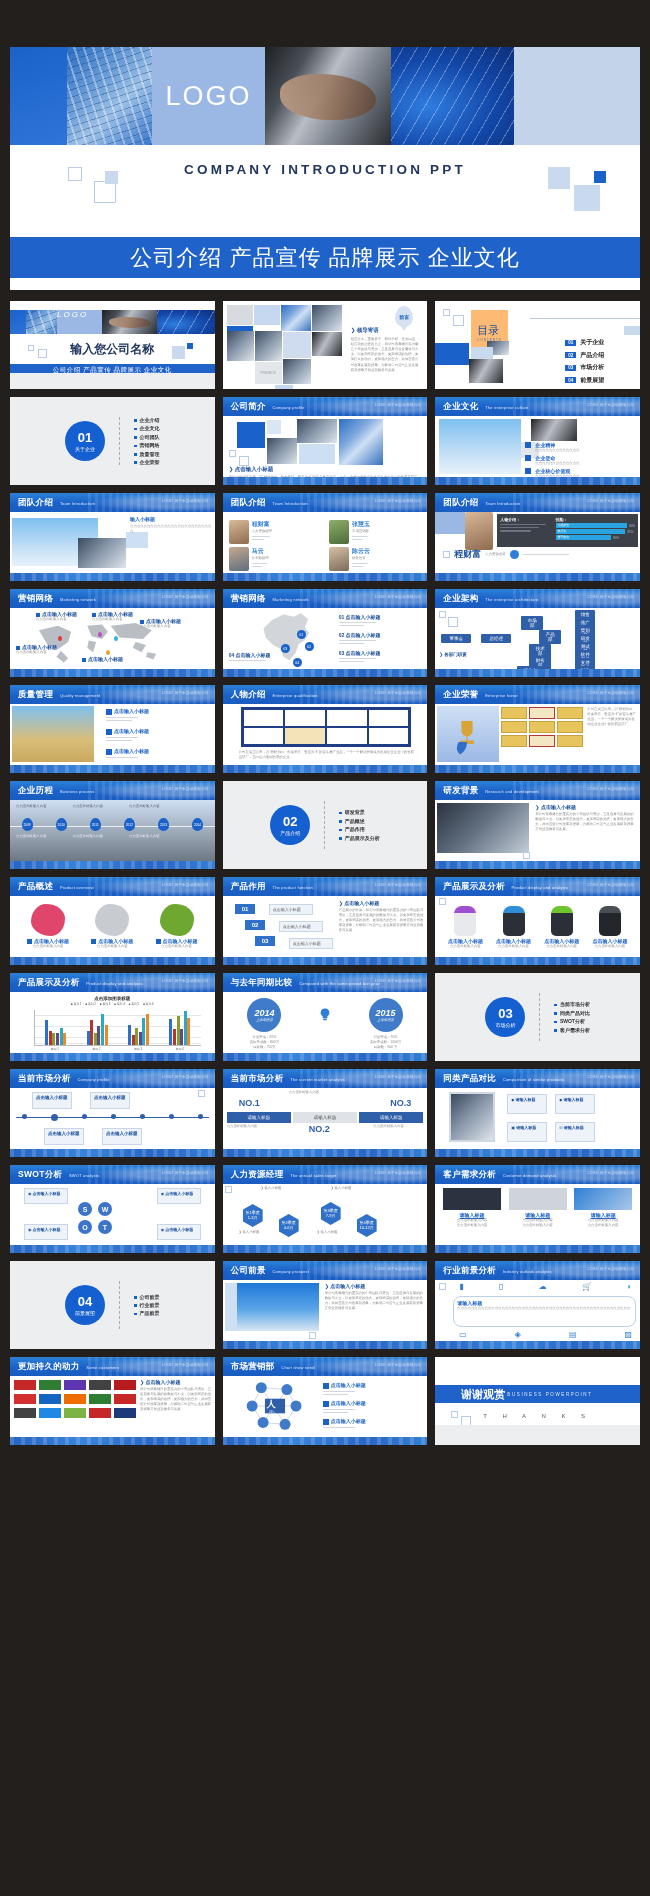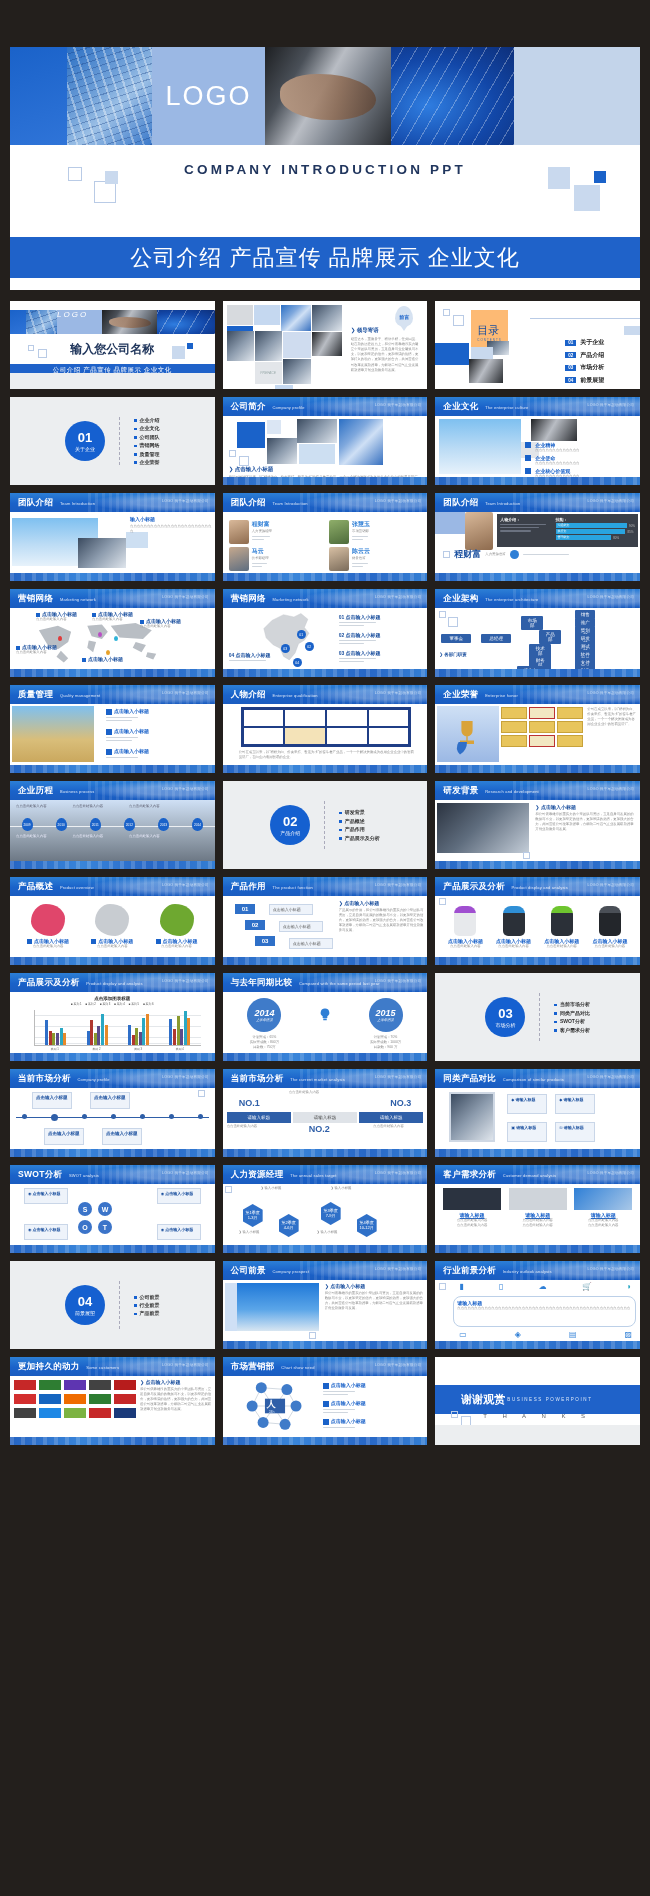--- a/index.html
+++ b/index.html
@@ -130,21 +130,21 @@
   .img-hand{background:linear-gradient(120deg,#1d1f22,#b9bdc4 45%,#2a2d31);}
   .img-grey{background:#d7dade;}
   .img-dark{background:#2b3340;}
 
   
   .face{border-radius:2px;background:linear-gradient(160deg,#d9b99a,#8e6b4e);}
   .dot{position:absolute;border-radius:50%;}
 
   
   .ty{height:88px;background:#fff;position:relative;}
-  .ty-bar{position:absolute;top:28px;left:0;right:0;height:29px;background:#1f62c9;display:flex;align-items:center;padding-left:26px;gap:2px;}
+  .ty-bar{position:absolute;top:28px;left:0;right:0;height:18px;background:#1f62c9;display:flex;align-items:center;padding-left:26px;gap:2px;}
   .ty-bar .cn{color:#fff;font-size:11px;font-weight:bold;}
   .ty-bar .en{color:#dbe7f8;font-size:4.5px;letter-spacing:1.6px;}
   .ty-thanks{position:absolute;top:56px;left:0;right:0;text-align:center;color:#5a6068;font-size:6px;letter-spacing:7px;}
   .ty-foot{position:absolute;bottom:0;left:0;right:0;height:20px;background:#eceef0;}
   .hexa { width:20px;height:23px;background:#2f70c8;color:#fff;font-size:4px;
     clip-path:polygon(50% 0,100% 25%,100% 75%,50% 100%,0 75%,0 25%);
     display:flex;flex-direction:column;align-items:center;justify-content:center;text-align:center;line-height:1.2;}
   .swot-c{width:14px;height:14px;border-radius:50%;background:#3b74c9;color:#fff;font-size:7px;font-weight:bold;
     display:flex;align-items:center;justify-content:center;}
   .chip{background:#2f5fa8;color:#fff;font-size:4.5px;padding:2px 5px;border-radius:1px;}

